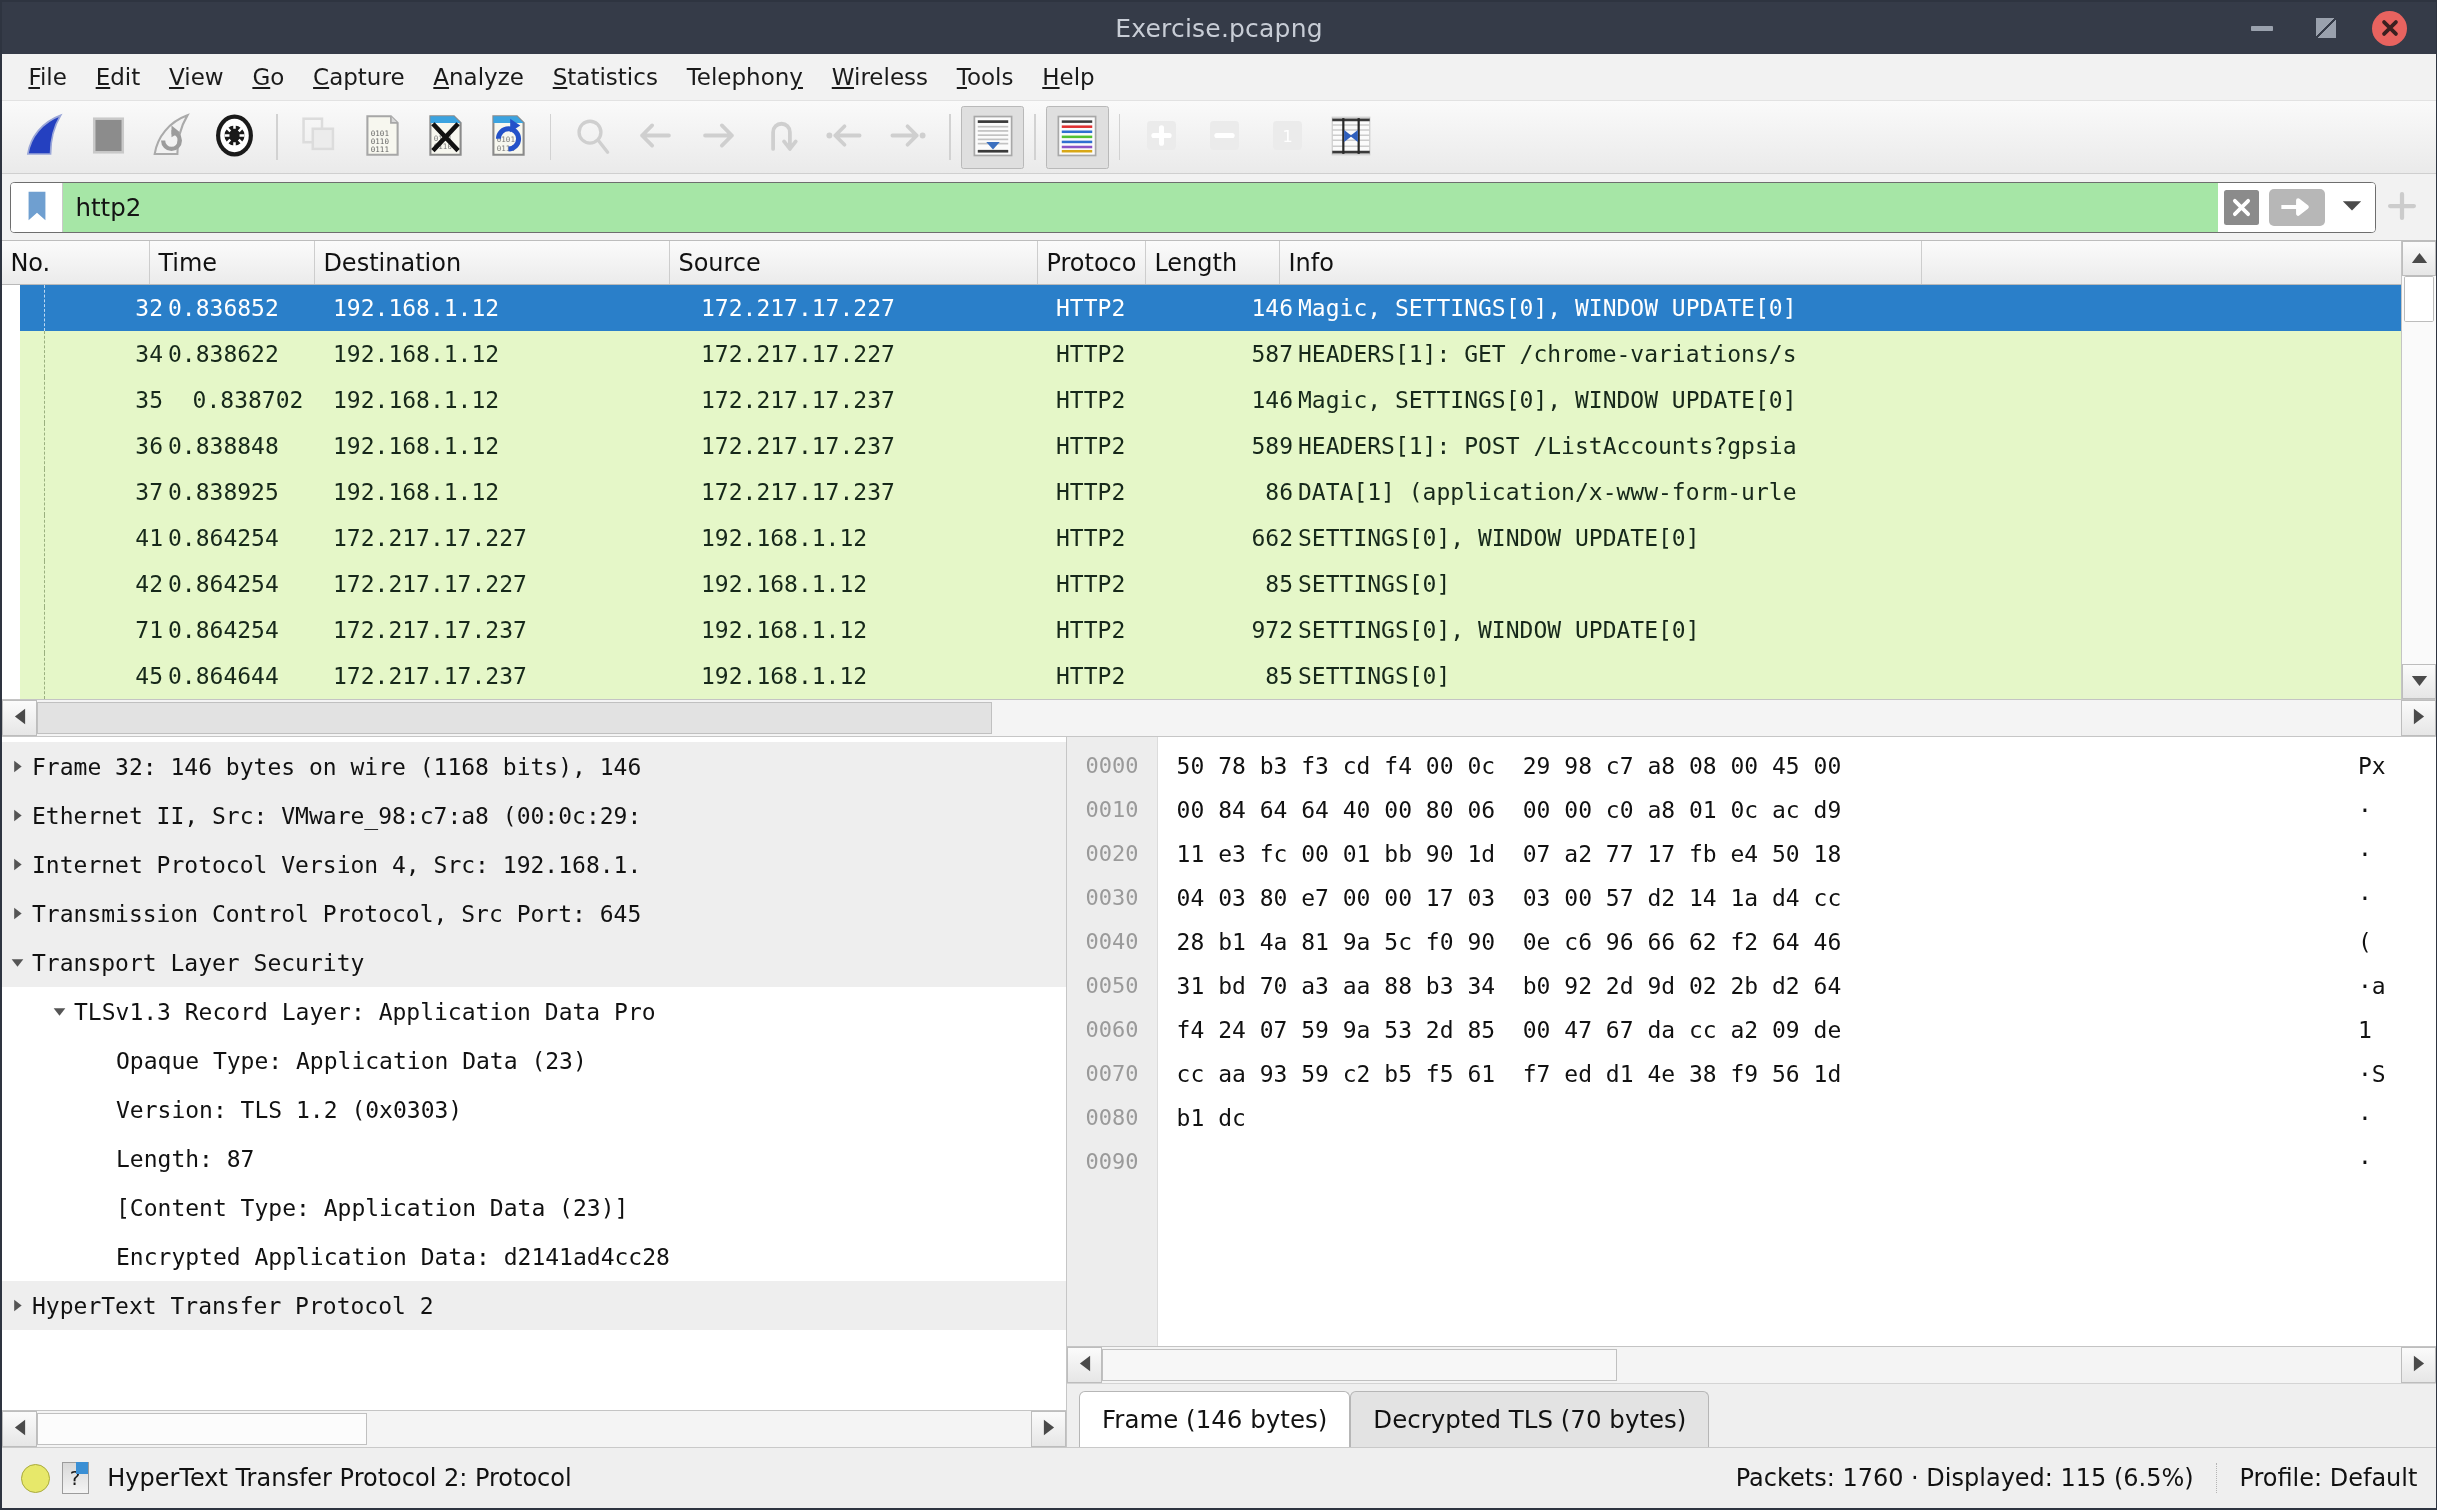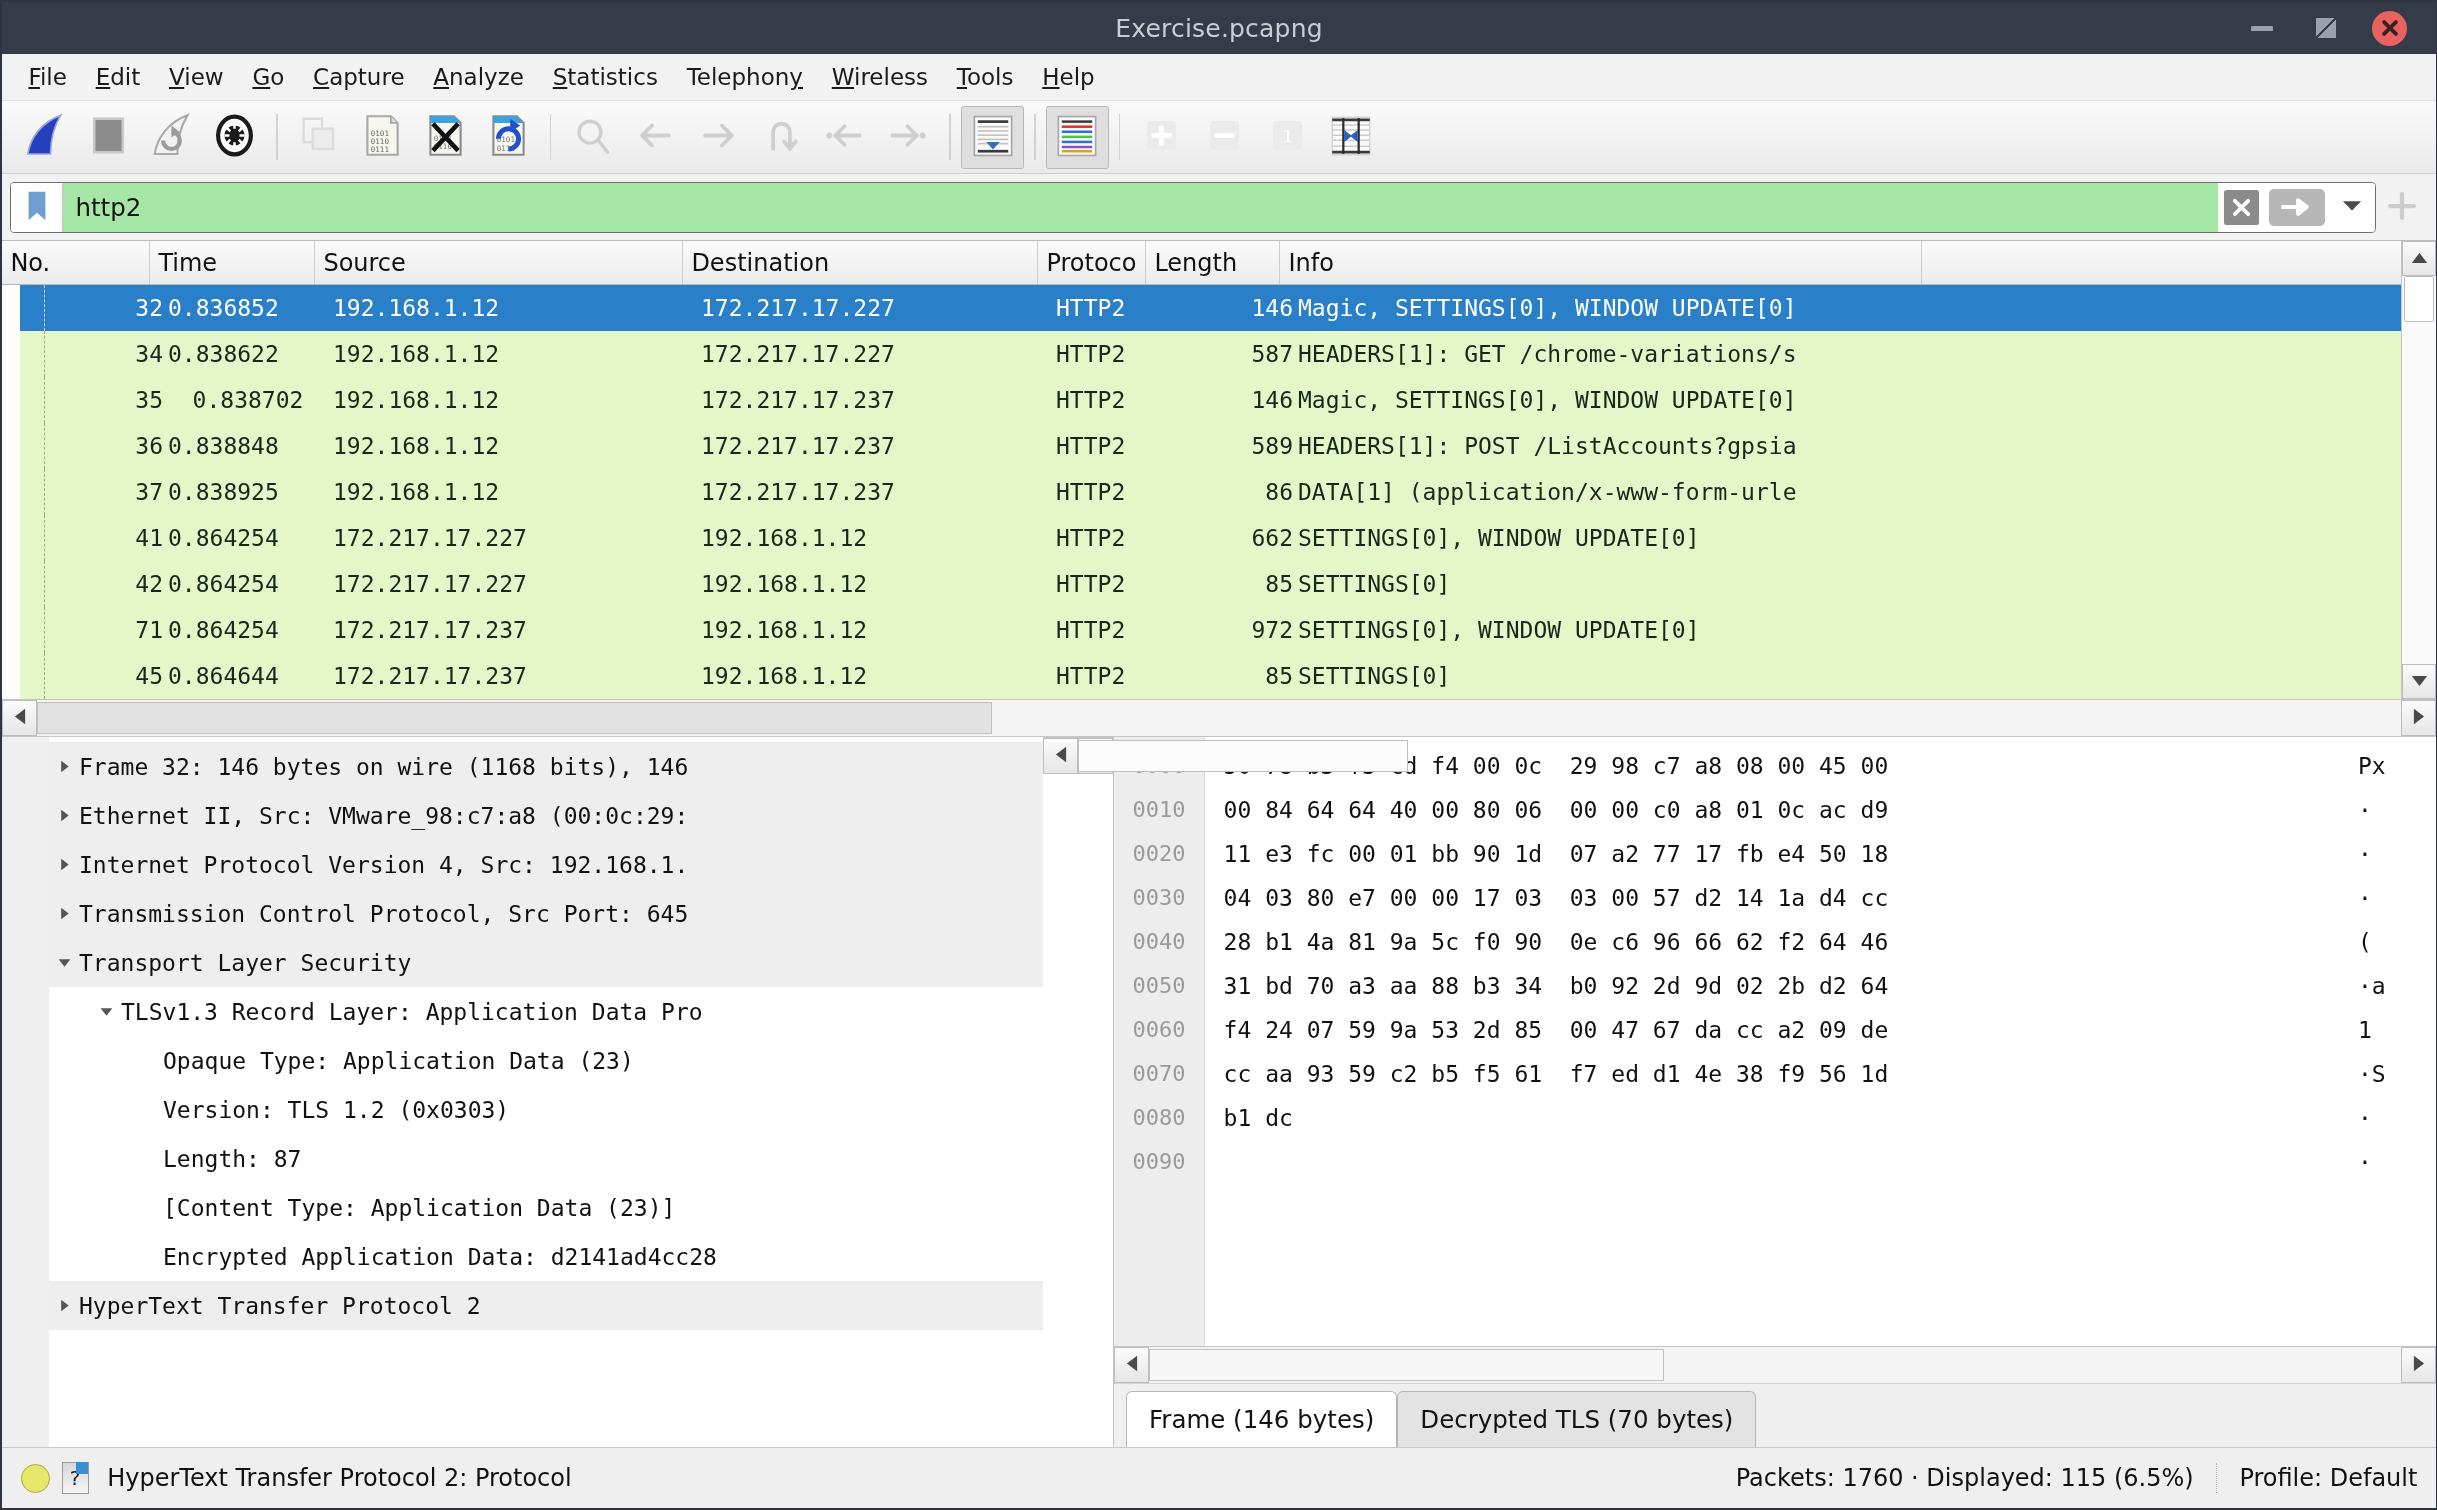--- a/index.html
+++ b/index.html
@@ -184,24 +184,23 @@
     background: #e2e2e2; border: 0.8px solid #c0c0c0;
   }
 
   
   .lower {
     flex: 1; display: flex; min-height: 0;
     border-top: 1.7px solid #c6c6c6;
   }
   .detail-pane {
     width: 1065px; flex: 0 0 1065px;
-    display: flex; flex-direction: row;
+    display: flex; flex-direction: column;
     background: #ffffff;
     border-right: 1.7px solid #c6c6c6;
-    margin-left: 47px;
   }
   .detail-scrollarea { flex: 1; overflow: hidden; padding-top: 5px; }
   .dtree-row {
     height: 49px; display: flex; align-items: center;
     font-family: "DejaVu Sans Mono", monospace;
     font-size: 23px; color: #111;
     white-space: nowrap; cursor: default;
   }
   .dtree-row.shaded { background: #eeeeee; }
   .tri {
@@ -634,22 +633,22 @@
       </span>
     </div>
   </div>
 
   <div class="packetlist-outer">
     <div class="pl-body">
       <div class="pl-cols">
         <div class="pl-header" id="pl-header">
             <div class="pl-th" style="flex: 0 0 148px;">No.</div>
             <div class="pl-th" style="flex: 0 0 165px;">Time</div>
+            <div class="pl-th" style="flex: 0 0 355px;">Destination</div>
             <div class="pl-th" style="flex: 0 0 368px;">Source</div>
-            <div class="pl-th" style="flex: 0 0 355px;">Destination</div>
             <div class="pl-th" style="flex: 0 0 108px;">Protoco</div>
             <div class="pl-th" style="flex: 0 0 134px;">Length</div>
             <div class="pl-th" style="flex: 0 0 642px;">Info</div>
           </div>
         <div class="pl-rows" id="pl-rows">
             <div class="pl-row selected">
               <div class="pl-gutter"></div>
               <div class="pl-c num" style="flex: 0 0 123px;">32</div>
               <div class="pl-c" style="flex: 0 0 165px;">0.836852</div>
               <div class="pl-c" style="flex: 0 0 368px;">192.168.1.12</div>

